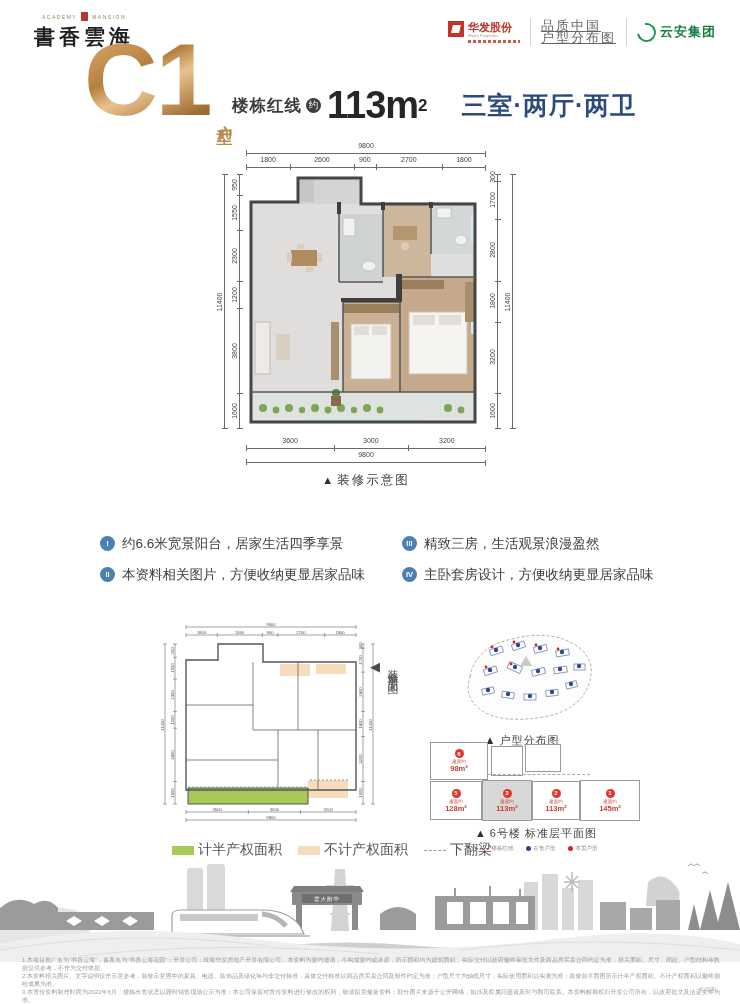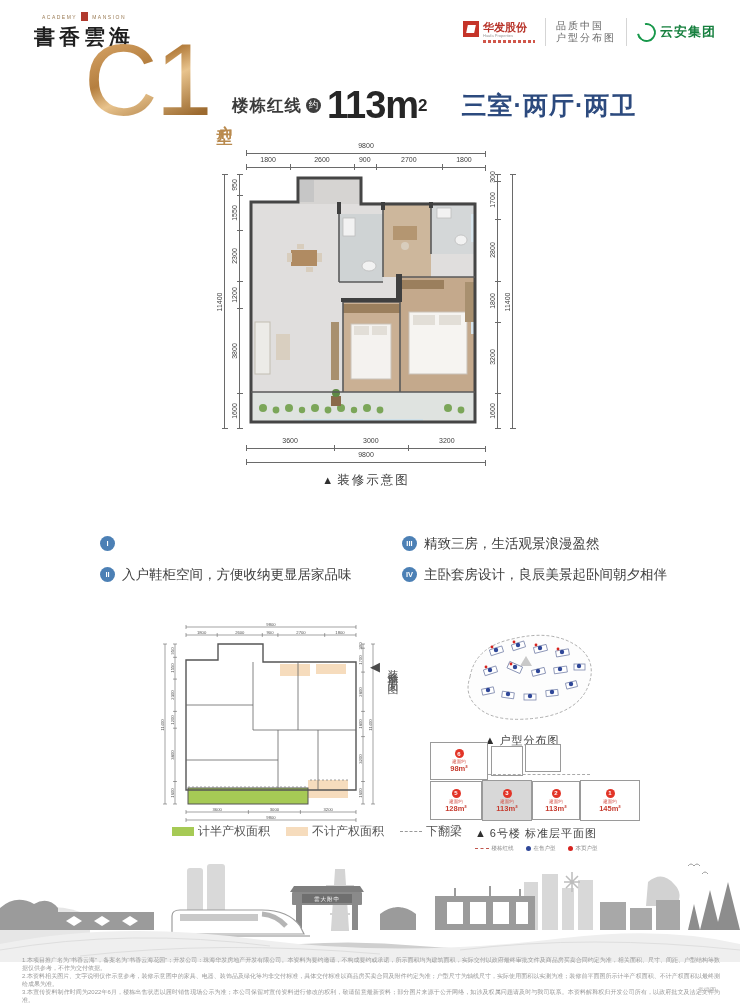--- a/index.html
+++ b/index.html
@@ -15,28 +15,28 @@
   .partners{position:absolute;right:24px;top:18px;display:flex;align-items:center;gap:10px;}
   .hf{display:flex;align-items:flex-start;gap:4px;}
   .hf-logo{width:16px;height:16px;background:#c53429;position:relative;}
   .hf-logo::after{content:"";position:absolute;left:4px;top:4px;width:8px;height:8px;
                   background:#fff;transform:skewX(-12deg);}
   .hf-name{font-size:11px;font-weight:bold;color:#b8342a;line-height:12px;}
   .hf-sub{font-size:4px;color:#999;line-height:5px;}
   .hf-strip{margin-top:2px;height:3px;width:52px;background:
      repeating-linear-gradient(90deg,#d0564a 0 3px,transparent 3px 5px);}
   .vdash{width:1px;height:28px;background:#d5d5d5;}
-  .slogan{font-size:10px;color:#666;letter-spacing:2px;line-height:12px;}
+  .slogan{font-size:13px;color:#666;letter-spacing:2px;line-height:12px;text-decoration:underline;}
   .ya{display:flex;align-items:center;gap:4px;}
   .ya-logo{width:15px;height:15px;border:2.5px solid #18984b;border-radius:50%;
            border-left-color:transparent;transform:rotate(35deg);}
   .ya-name{font-size:13px;font-weight:bold;color:#17803f;letter-spacing:1px;}
   
   .unit-row{position:absolute;left:84px;top:36px;display:flex;align-items:flex-end;}
-  .unit-big{font-size:102px;font-weight:normal;line-height:0.88;letter-spacing:-2px;
+  .unit-big{font-size:102px;font-weight:bold;line-height:0.88;letter-spacing:-2px;
      background:linear-gradient(155deg,#d9a76a 5%,#b57f3f 38%,#e8c38d 55%,#9c6a2f 88%);
      -webkit-background-clip:text;background-clip:text;color:transparent;}
   .unit-suffix{writing-mode:vertical-rl;font-size:16px;font-weight:bold;color:#b98a4e;
      letter-spacing:4px;margin-left:3px;margin-bottom:6px;}
   .area-row{position:absolute;left:232px;top:84px;display:flex;align-items:center;}
   .area-label{font-size:16.5px;font-weight:600;color:#3c3c3c;letter-spacing:1px;}
   .approx{width:15px;height:15px;border-radius:50%;background:#3d3d3d;color:#fff;
      font-size:9.5px;display:inline-flex;align-items:center;justify-content:center;
      margin:0 6px 0 4px;}
   .area-val{font-size:38px;font-weight:800;color:#262626;letter-spacing:-1px;}
@@ -67,22 +67,22 @@
             grid-template-rows:repeat(2,31px);column-gap:14px;align-items:center;}
   .feature{display:flex;align-items:center;font-size:13.5px;color:#3d3d3d;}
   .fnum{width:15px;height:15px;border-radius:50%;background:#4c80b5;color:#fff;
         font-size:7.5px;font-weight:bold;display:inline-flex;align-items:center;
         justify-content:center;margin-right:7px;flex:none;}
   
   .preplan{position:absolute;left:158px;top:620px;}
   .preplan-caption{position:absolute;left:370px;top:660px;display:flex;gap:5px;align-items:flex-start;}
   .tri-left{font-size:13px;color:#4a4a4a;line-height:13px;}
   .vtext{writing-mode:vertical-rl;font-size:11px;letter-spacing:3px;color:#555;}
-  .preplan-legend{position:absolute;left:172px;top:823px;display:flex;gap:16px;
-                  align-items:center;font-size:12px;color:#555;}
+  .preplan-legend{position:absolute;left:172px;top:841px;display:flex;gap:16px;
+                  align-items:center;font-size:14px;color:#555;}
   .pl-item{display:flex;align-items:center;gap:4px;}
   .sw{width:22px;height:9px;}
   .sw-green{background:#a6ca55;}
   .sw-peach{background:#f6dcbd;}
   .sw-dash{width:22px;height:0;border-top:1px dashed #999;}
   svg .dt{font:4.2px "Liberation Sans",sans-serif;fill:#555;text-anchor:middle;}
   
   .distribution{position:absolute;left:438px;top:622px;width:168px;text-align:center;}
   .dist-caption{margin-top:2px;font-size:11px;color:#3f3f3f;letter-spacing:1px;}
   
@@ -302,32 +302,33 @@
     </div>
 
     <div class="caption">
       <span class="tri">▲</span><span>装修示意图</span>
     </div>
   </div>
 
   <div class="features">
     <div class="feature">
       <span class="fnum">I</span>
+      <span>约6.6米宽景阳台，居家生活四季享景</span>
     </div>
     <div class="feature">
       <span class="fnum">II</span>
-      <span>入户鞋柜空间，方便收纳更显居家品味</span>
+      <span>本资料相关图片，方便收纳更显居家品味</span>
     </div>
     <div class="feature">
       <span class="fnum">III</span>
       <span>精致三房，生活观景浪漫盈然</span>
     </div>
     <div class="feature">
       <span class="fnum">IV</span>
-      <span>主卧套房设计，良辰美景起卧间朝夕相伴</span>
+      <span>主卧套房设计，方便收纳更显居家品味</span>
     </div>
   </div>
 
   <div class="preplan">
     <svg width="230" height="210" viewBox="0 0 230 210">
 
       <rect x="30" y="168" width="120" height="16" fill="#a6ca55"></rect>
       <rect x="122" y="44" width="30" height="12" fill="#f6dcbd"></rect>
       <rect x="158" y="44" width="30" height="10" fill="#f6dcbd"></rect>
       <rect x="150" y="160" width="40" height="18" fill="#f6dcbd"></rect>

